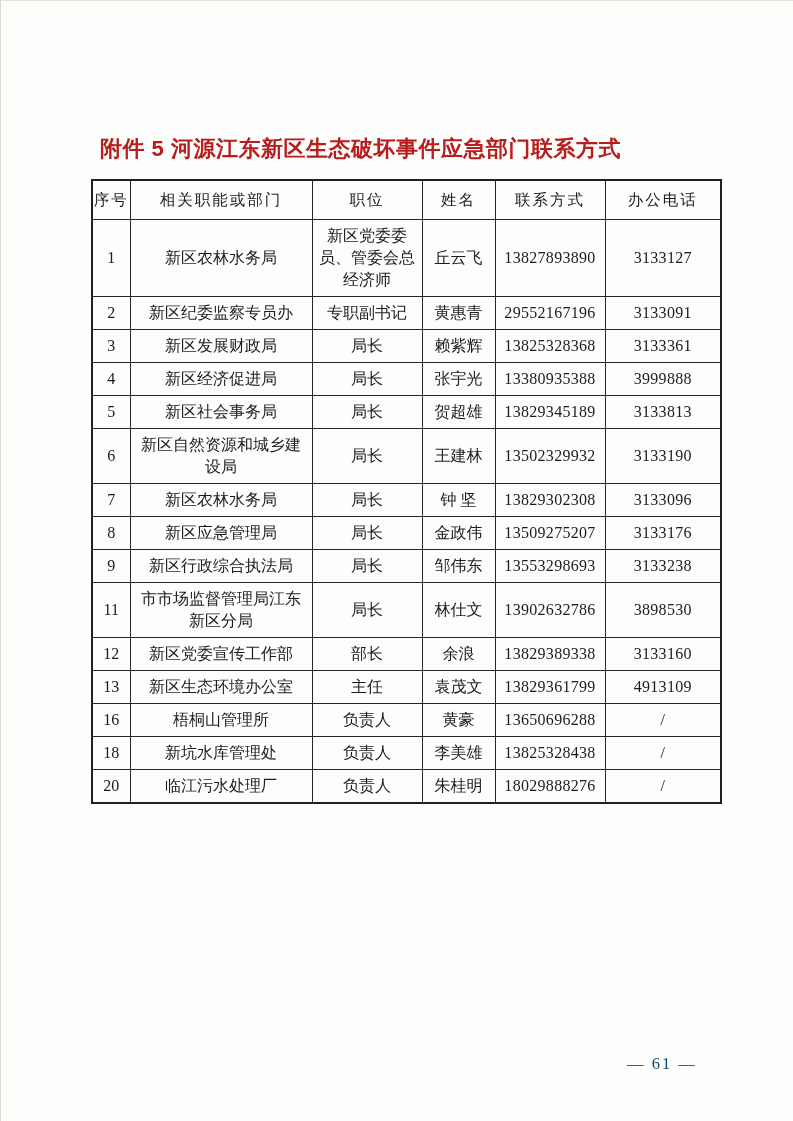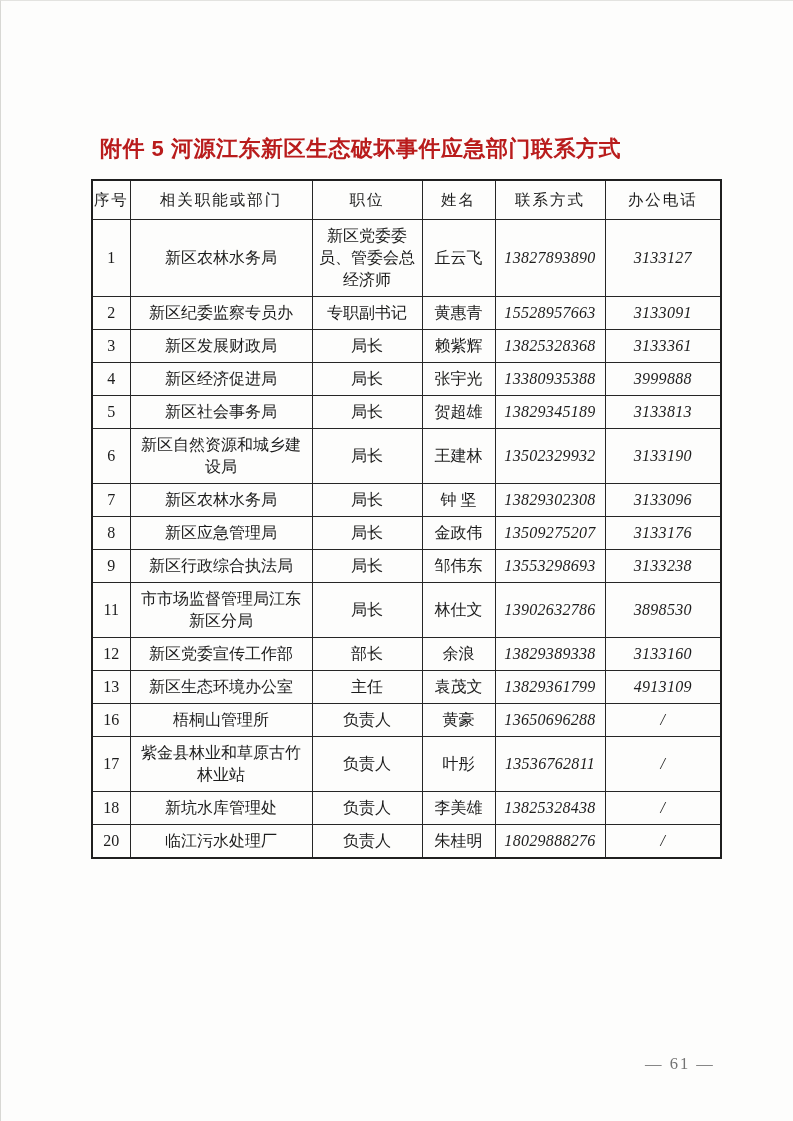--- a/index.html
+++ b/index.html
@@ -59,27 +59,27 @@
     padding: 5px 3px;
   }
   
   col.c0 { width: 38px; }
   col.c1 { width: 182px; }
   col.c2 { width: 110px; }
   col.c3 { width: 73px; }
   col.c4 { width: 110px; }
   col.c5 { width: 116px; }
   td.c0 { font-size: 16px; }
-  td.c4, td.c5 { font-size: 17px; letter-spacing: 0.3px; font-style: italic; }
+  td.c4, td.c5 { font-size: 17px; letter-spacing: 0.3px; }
   .page-number {
     position: absolute;
-    left: 644px;
+    left: 626px;
     top: 1053px;
     font-size: 16.5px;
-    color: #737373;
+    color: #0c4a6e;
     letter-spacing: 2px;
     white-space: nowrap;
   }
 </style>
 </head>
 <body>
 
 <div class="page">
 
   <h1 class="doc-title">附件 5 河源江东新区生态破坏事件应急部门联系方式</h1>
@@ -110,21 +110,21 @@
           <td class="c2">新区党委委员、管委会总经济师</td>
           <td class="c3">丘云飞</td>
           <td class="c4">13827893890</td>
           <td class="c5">3133127</td>
         </tr>
         <tr>
           <td class="c0">2</td>
           <td class="c1">新区纪委监察专员办</td>
           <td class="c2">专职副书记</td>
           <td class="c3">黄惠青</td>
-          <td class="c4">15528957663</td>
+          <td class="c4">29552167196</td>
           <td class="c5">3133091</td>
         </tr>
         <tr>
           <td class="c0">3</td>
           <td class="c1">新区发展财政局</td>
           <td class="c2">局长</td>
           <td class="c3">赖紫辉</td>
           <td class="c4">13825328368</td>
           <td class="c5">3133361</td>
         </tr>
@@ -202,28 +202,20 @@
         </tr>
         <tr>
           <td class="c0">16</td>
           <td class="c1">梧桐山管理所</td>
           <td class="c2">负责人</td>
           <td class="c3">黄豪</td>
           <td class="c4">13650696288</td>
           <td class="c5">/</td>
         </tr>
         <tr>
-          <td class="c0">17</td>
-          <td class="c1">紫金县林业和草原古竹林业站</td>
-          <td class="c2">负责人</td>
-          <td class="c3">叶彤</td>
-          <td class="c4">13536762811</td>
-          <td class="c5">/</td>
-        </tr>
-        <tr>
           <td class="c0">18</td>
           <td class="c1">新坑水库管理处</td>
           <td class="c2">负责人</td>
           <td class="c3">李美雄</td>
           <td class="c4">13825328438</td>
           <td class="c5">/</td>
         </tr>
         <tr>
           <td class="c0">20</td>
           <td class="c1">临江污水处理厂</td>

